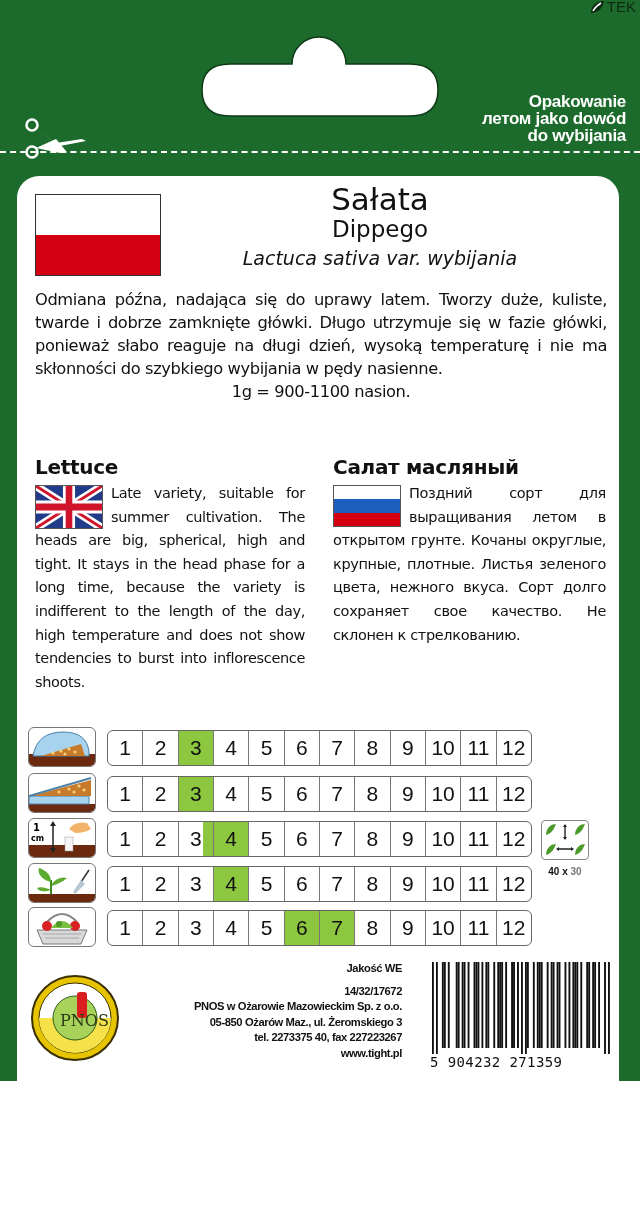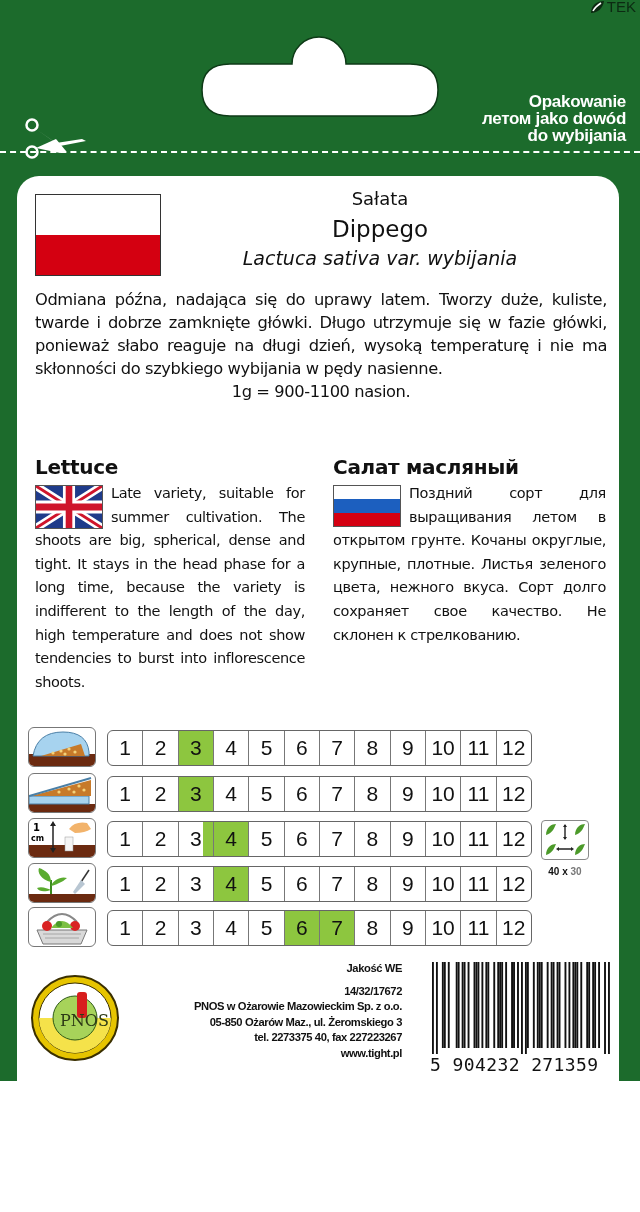--- a/index.html
+++ b/index.html
@@ -16,21 +16,21 @@
   .scissors { position: absolute; left: 20px; top: 117px; }
   .dash { position: absolute; left: 0; top: 151px; width: 640px; height: 0; border-top: 2px dashed #ffffff; }
 
   .panel { position: absolute; left: 17px; top: 176px; width: 602px; height: 1036px; background: #ffffff; border-radius: 22px 22px 0 0; }
 
   .flag-pl { position: absolute; left: 35px; top: 194px; width: 126px; height: 82px; border: 1.5px solid #333; }
   .flag-pl .w { height: 50%; background: #fff; }
   .flag-pl .r { height: 50%; background: #d40011; }
 
   .title-block { position: absolute; left: 200px; top: 184px; width: 360px; text-align: center; }
-  .title-1 { font-family: "DejaVu Sans", sans-serif; font-size: 18px; line-height: 30px; }
+  .title-1 { font-family: "DejaVu Sans", sans-serif; font-size: 31px; line-height: 30px; }
   .title-2 { font-family: "DejaVu Sans", sans-serif; font-size: 23px; line-height: 30px; }
   .latin { font-family: "DejaVu Sans", sans-serif; font-style: italic; font-size: 19px; line-height: 28px; }
 
   .desc-pl { position: absolute; left: 35px; top: 288px; width: 572px; font-size: 16.3px; line-height: 23px; text-align: justify; letter-spacing: -0.4px; }
   .desc-pl .seeds { display: block; text-align: center; }
 
   .col-en { position: absolute; left: 35px; top: 452px; width: 270px; }
   .col-ru { position: absolute; left: 333px; top: 452px; width: 273px; }
   .col-title { text-align: left; font-size: 20px; line-height: 30px; font-weight: bold; letter-spacing: -0.3px; }
   .col-text { font-size: 14.5px; line-height: 23.6px; text-align: justify; letter-spacing: -0.35px; }
@@ -52,21 +52,21 @@
   .spacing { position: absolute; left: 541px; top: 820px; width: 48px; height: 40px; border: 1.5px solid #888; border-radius: 4px; background: #fff; }
   .spacing-label { position: absolute; left: 541px; top: 866px; width: 48px; text-align: center; font-family: "Liberation Sans", sans-serif; font-size: 10px; font-weight: bold; }
   .spacing-label .b { color: #777; font-weight: bold; }
 
   .logo { position: absolute; left: 30px; top: 974px; width: 90px; height: 88px; }
 
   .company { position: absolute; left: 110px; top: 961px; width: 292px; text-align: right; font-family: "Liberation Sans", sans-serif; font-weight: bold; font-size: 11.2px; line-height: 15.6px; letter-spacing: -0.4px; }
   .company .q { margin-bottom: 7px; }
 
   .barcode { position: absolute; left: 432px; top: 962px; width: 178px; height: 92px; }
-  .barcode-num { position: absolute; left: 430px; top: 1054px; width: 180px; font-family: "DejaVu Sans Mono", monospace; font-size: 18px; letter-spacing: 0.4px; }
+  .barcode-num { position: absolute; left: 430px; top: 1054px; width: 180px; font-family: "DejaVu Sans Mono", monospace; font-size: 14px; letter-spacing: 0.4px; }
 </style>
 </head>
 <body>
 
 <div class="pack">
   <div class="brand">
     <svg class="brand-leaf" viewBox="0 0 16 14">
       <path d="M2 13 C2 5 8 1 15 1 C14 8 9 13 2 13 Z" fill="#0c2a12"></path>
       <path d="M4 11 C6 7 9 5 12 3" stroke="#ffffff" stroke-width="1.6" fill="none"></path>
     </svg>
@@ -112,21 +112,21 @@
 
 <div class="col-en">
   <div class="col-title">Lettuce</div>
   <svg class="col-flag flag-uk" viewBox="0 0 60 36" preserveAspectRatio="none">
     <rect width="60" height="36" fill="#1f3b8a"></rect>
     <path d="M0 0 L60 36 M60 0 L0 36" stroke="#ffffff" stroke-width="7"></path>
     <path d="M0 0 L60 36 M60 0 L0 36" stroke="#cf142b" stroke-width="2.5"></path>
     <path d="M30 0 V36 M0 18 H60" stroke="#ffffff" stroke-width="11"></path>
     <path d="M30 0 V36 M0 18 H60" stroke="#cf142b" stroke-width="6"></path>
   </svg>
-  <div class="col-text">Late variety, suitable for summer cultivation. The shoots are big, spherical, dense and tight. It stays in the head phase for a long time, because the variety is indifferent to the length of the day, high temperature and does not show tendencies to burst into inflorescence shoots.</div>
+  <div class="col-text">Late variety, suitable for summer cultivation. The heads are big, spherical, high and tight. It stays in the head phase for a long time, because the variety is indifferent to the length of the day, high temperature and does not show tendencies to burst into inflorescence shoots.</div>
 </div>
 
 <div class="col-ru">
   <div class="col-title">Салат масляный</div>
   <div class="col-flag flag-ru">
     <div style="background:#ffffff"></div>
       <div style="background:#1c5fbf"></div>
       <div style="background:#d40011"></div>
   </div>
   <div class="col-text">Поздний сорт для выращивания летом в открытом грунте. Кочаны округлые, крупные, плотные. Листья зеленого цвета, нежного вкуса. Сорт долго сохраняет свое качество. Не склонен к стрелкованию.</div>

